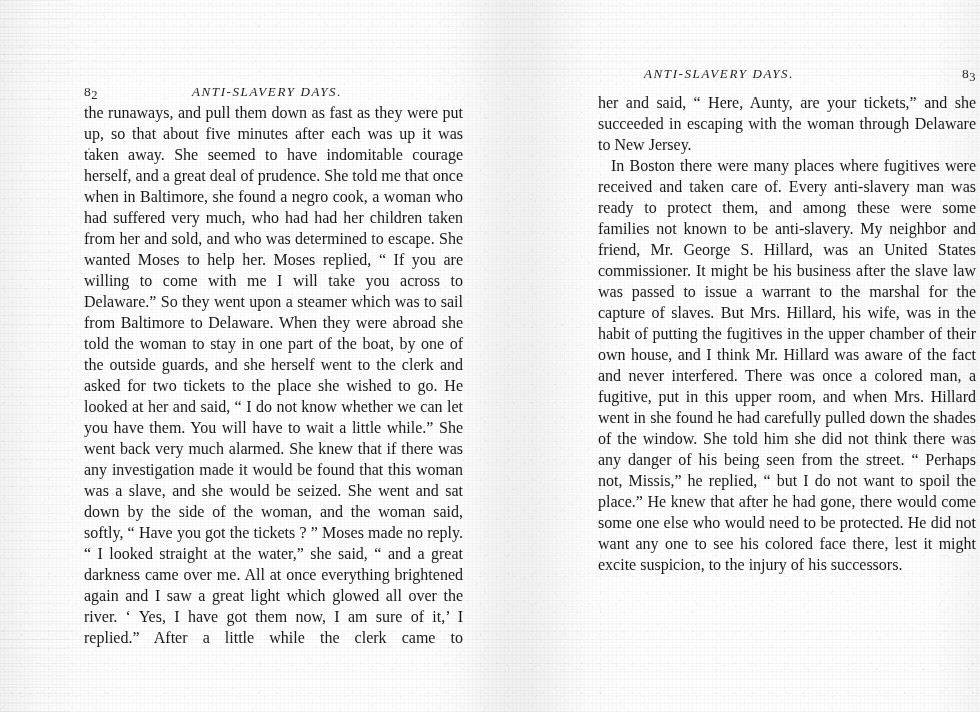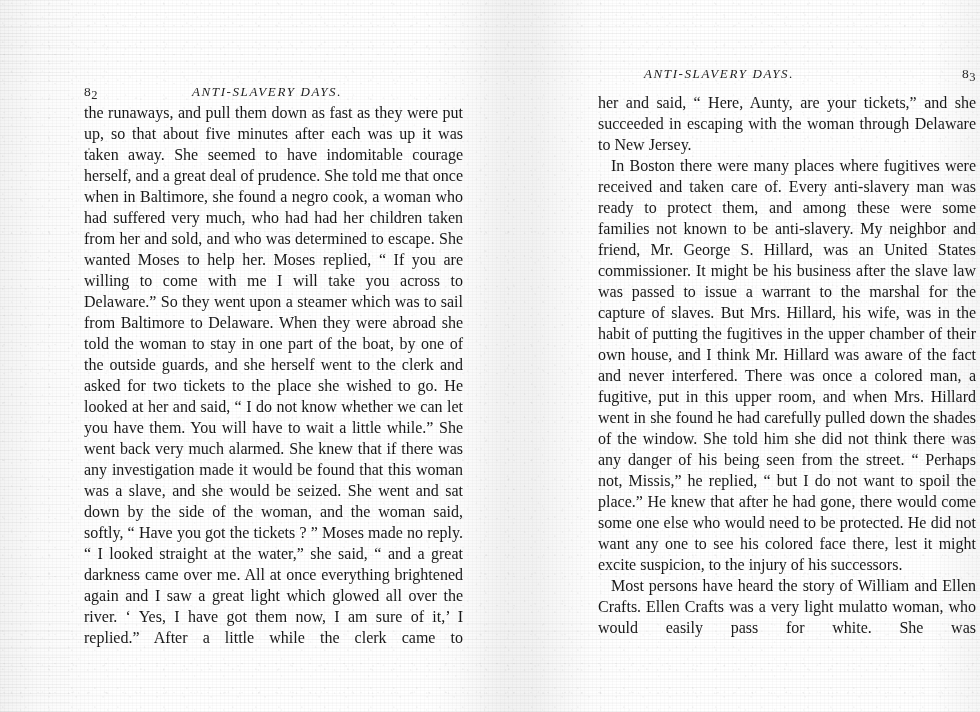--- a/index.html
+++ b/index.html
@@ -214,18 +214,17 @@
     <div class="page page-right">
 
       <div class="running-head">
         <span class="head-title">ANTI-SLAVERY DAYS.</span>
         <span class="folio"><span>8</span><span class="os-drop">3</span></span>
       </div>
 
       <div class="column">
         <p class="no-stretch">her and said, “ Here, Aunty, are your tickets,” and she succeeded in escaping with the woman through Delaware to New Jersey.</p>
         <p class="indent no-stretch">In Boston there were many places where fugitives were received and taken care of.  Every anti-slavery man was ready to protect them, and among these were some families not known to be anti-slavery. My neighbor and friend, Mr. George S. Hillard, was an United States commissioner.  It might be his business after the slave law was passed to issue a warrant to the marshal for the capture of slaves.  But Mrs. Hillard, his wife, was in the habit of putting the fugitives in the upper chamber of their own house, and I think Mr. Hillard was aware of the fact and never interfered. There was once a colored man, a fugitive, put in this upper room, and when Mrs. Hillard went in she found he had carefully pulled down the shades of the window. She told him she did not think there was any danger of his being seen from the street.  “ Perhaps not, Missis,” he replied, “ but I do not want to spoil the place.”  He knew that after he had gone, there would come some one else who would need to be protected. He did not want any one to see his colored face there, lest it might excite suspicion, to the injury of his successors.</p>
-        <p class="indent">Most persons have heard the story of William and Ellen Crafts.  Ellen Crafts was a very light mulatto woman, who would easily pass for white.  She was</p>
       </div>
     </div>
 
   </div>
 </div>
 
 </body></html>

